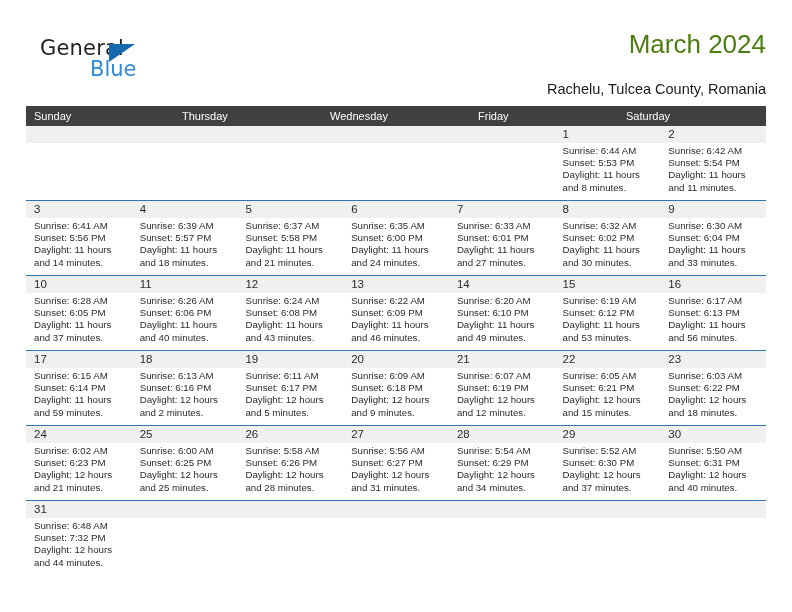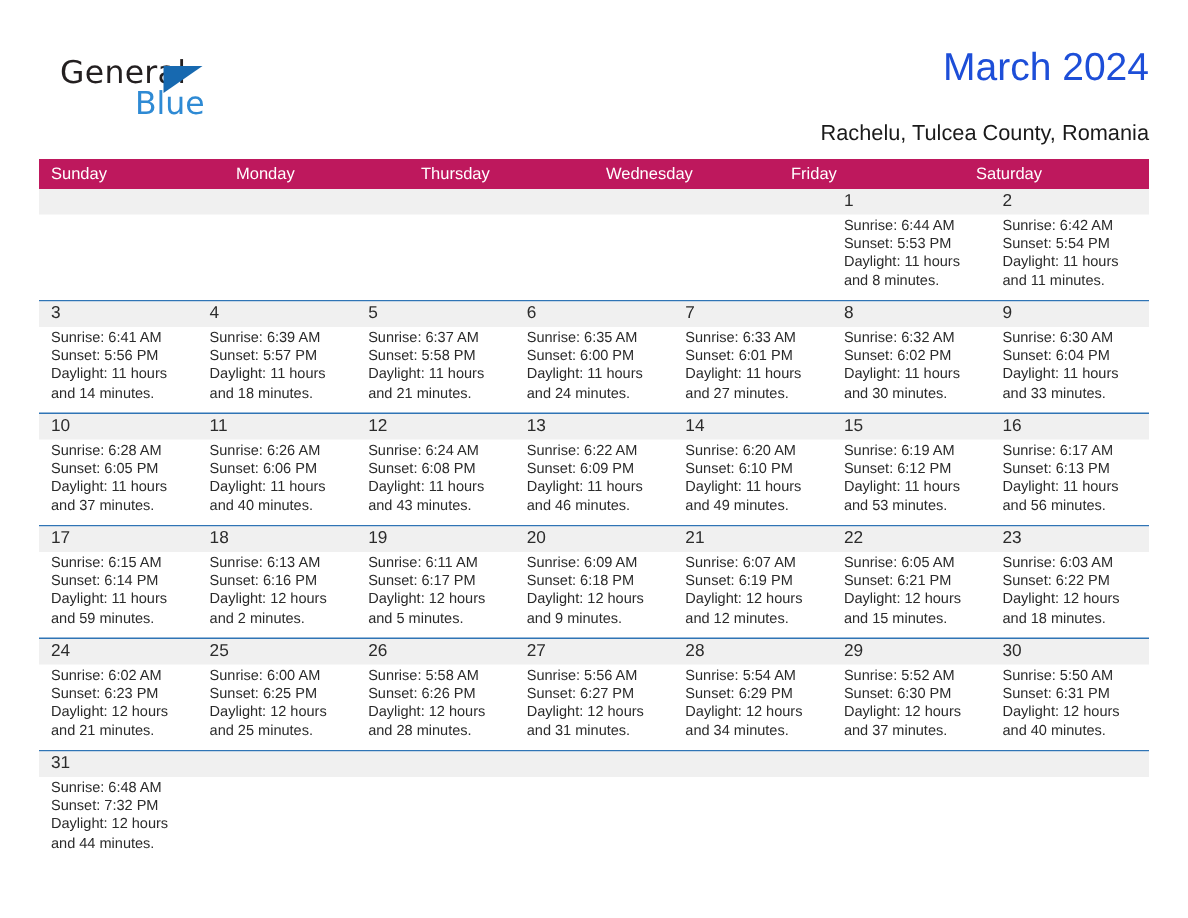--- a/index.html
+++ b/index.html
@@ -65,42 +65,42 @@
     margin-left: 17px;
   }
   .title-block {
     position: absolute;
     right: 0;
     top: 0;
     text-align: right;
   }
   .cal-title {
     font-size: 26px;
-    color: #1d4ed8;
+    color: #4d7c0f;
     line-height: 32px;
     white-space: nowrap;
   }
   .cal-subtitle {
     font-size: 14.5px;
     color: #1a1a1a;
     line-height: 22px;
     margin-top: 18px;
     white-space: nowrap;
   }
 
   
   .calendar {
     position: absolute;
     left: 26px;
     top: 106px;
     width: 740px;
   }
   .dow-row {
     display: flex;
-    background: #be185d;
+    background: #404040;
     height: 20px;
   }
   .dow {
     flex: 1 1 0;
     color: #ffffff;
     font-size: 11px;
     line-height: 20px;
     padding-left: 8px;
     box-sizing: border-box;
     overflow: hidden;
@@ -166,21 +166,20 @@
     <div class="title-block">
       <div class="cal-title">March 2024</div>
       <div class="cal-subtitle">Rachelu, Tulcea County, Romania</div>
     </div>
 
   </div>
 
   <div class="calendar">
     <div class="dow-row" id="dow-row">
         <div class="dow">Sunday</div>
-        <div class="dow">Monday</div>
         <div class="dow">Thursday</div>
         <div class="dow">Wednesday</div>
         <div class="dow">Friday</div>
         <div class="dow">Saturday</div>
       </div>
     <div id="weeks-container">
         <div class="week">
           <div class="week-band"></div>
           <div class="week-cells">
             <div class="cell empty">

